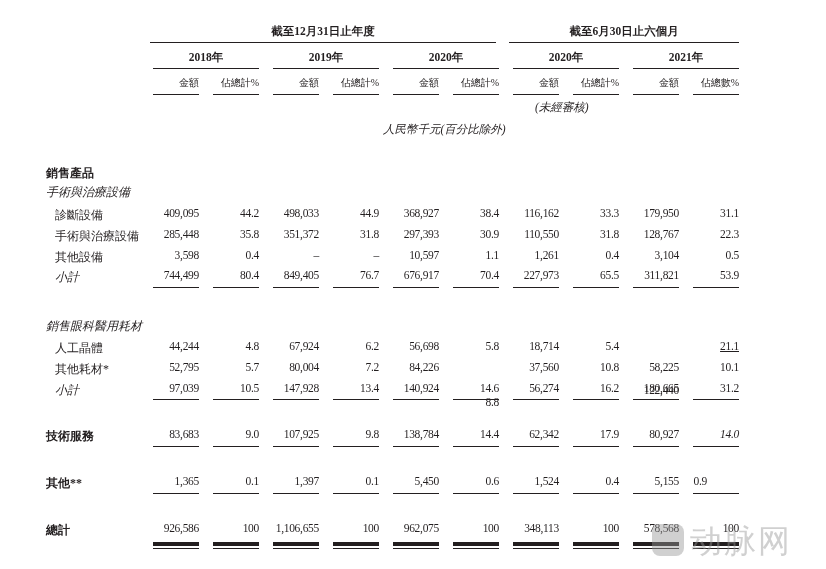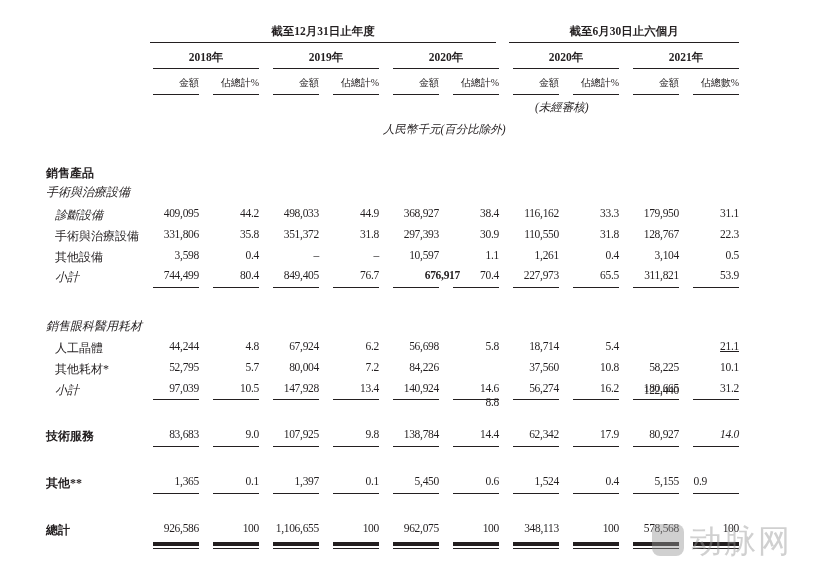--- a/index.html
+++ b/index.html
@@ -62,36 +62,36 @@
 <div class="ul" style="left:633px; top:94px;"></div>
 <div class="ul" style="left:693px; top:94px;"></div>
 
 <div class="abs ital" style="left:535px; top:100px; font-size:11.5px;">(未經審核)</div>
 <div class="abs ital" style="left:383px; top:122px; font-size:11.5px;">人民幣千元(百分比除外)</div>
 
 <div class="lbl bold" style="left:46px; top:165px;">銷售產品</div>
 <div class="lbl ital" style="left:46px; top:184px;">手術與治療設備</div>
 
 <div>
-  <div class="lbl" style="left:55px; top:207px;font-style:italic;">診斷設備</div>
+  <div class="lbl" style="left:55px; top:207px;">診斷設備</div>
   <div class="num" style="left:153px; top:207px;">409,095</div>
   <div class="num" style="left:213px; top:207px;">44.2</div>
   <div class="num" style="left:273px; top:207px;">498,033</div>
   <div class="num" style="left:333px; top:207px;">44.9</div>
   <div class="num" style="left:393px; top:207px;text-align:right;">368,927</div>
   <div class="num" style="left:453px; top:207px;">38.4</div>
   <div class="num" style="left:513px; top:207px;">116,162</div>
   <div class="num" style="left:573px; top:207px;">33.3</div>
   <div class="num" style="left:633px; top:207px;">179,950</div>
   <div class="num" style="left:693px; top:207px;">31.1</div>
 </div>
 
 <div>
   <div class="lbl" style="left:55px; top:228px;">手術與治療設備</div>
-  <div class="num" style="left:153px; top:228px;">331,806</div>
+  <div class="num" style="left:153px; top:228px;">285,448</div>
   <div class="num" style="left:213px; top:228px;">35.8</div>
   <div class="num" style="left:273px; top:228px;">351,372</div>
   <div class="num" style="left:333px; top:228px;">31.8</div>
   <div class="num" style="left:393px; top:228px;">297,393</div>
   <div class="num" style="left:453px; top:228px;">30.9</div>
   <div class="num" style="left:513px; top:228px;">110,550</div>
   <div class="num" style="left:573px; top:228px;">31.8</div>
   <div class="num" style="left:633px; top:228px;">128,767</div>
   <div class="num" style="left:693px; top:228px;">22.3</div>
 </div>
@@ -109,21 +109,21 @@
   <div class="num" style="left:633px; top:249px;">3,104</div>
   <div class="num" style="left:693px; top:249px;">0.5</div>
 </div>
 
 <div>
   <div class="lbl ital" style="left:55px; top:269px;">小計</div>
   <div class="num" style="left:153px; top:269px;">744,499</div>
   <div class="num" style="left:213px; top:269px;">80.4</div>
   <div class="num" style="left:273px; top:269px;">849,405</div>
   <div class="num" style="left:333px; top:269px;">76.7</div>
-  <div class="num" style="left:414px; top:269px;font-weight:bold;">676,917</div>
+  <div class="num" style="left:393px; top:269px;">676,917</div>
   <div class="num" style="left:453px; top:269px;">70.4</div>
   <div class="num" style="left:513px; top:269px;">227,973</div>
   <div class="num" style="left:573px; top:269px;">65.5</div>
   <div class="num" style="left:633px; top:269px;">311,821</div>
   <div class="num" style="left:693px; top:269px;">53.9</div>
 </div>
 <div class="ul" style="left:153px; top:287px;"></div>
 <div class="ul" style="left:213px; top:287px;"></div>
 <div class="ul" style="left:273px; top:287px;"></div>
 <div class="ul" style="left:333px; top:287px;"></div>

